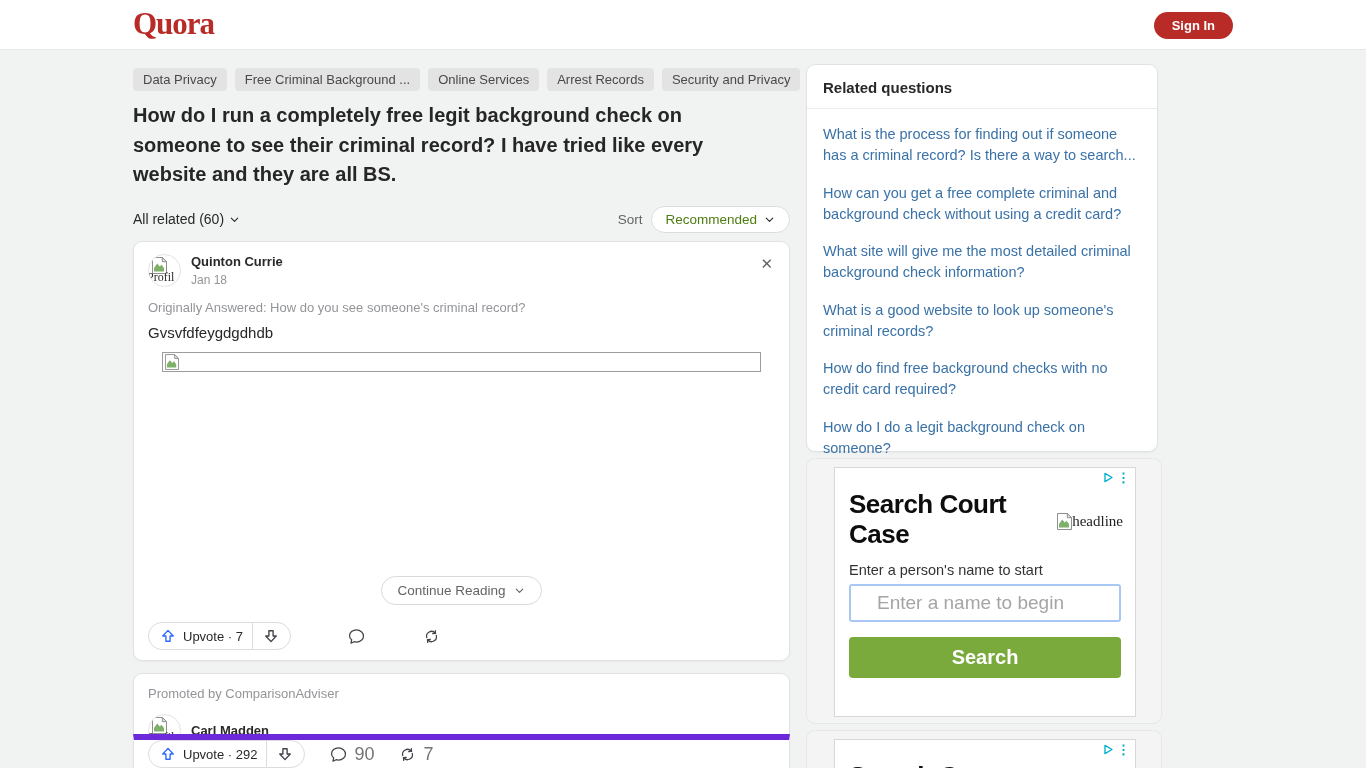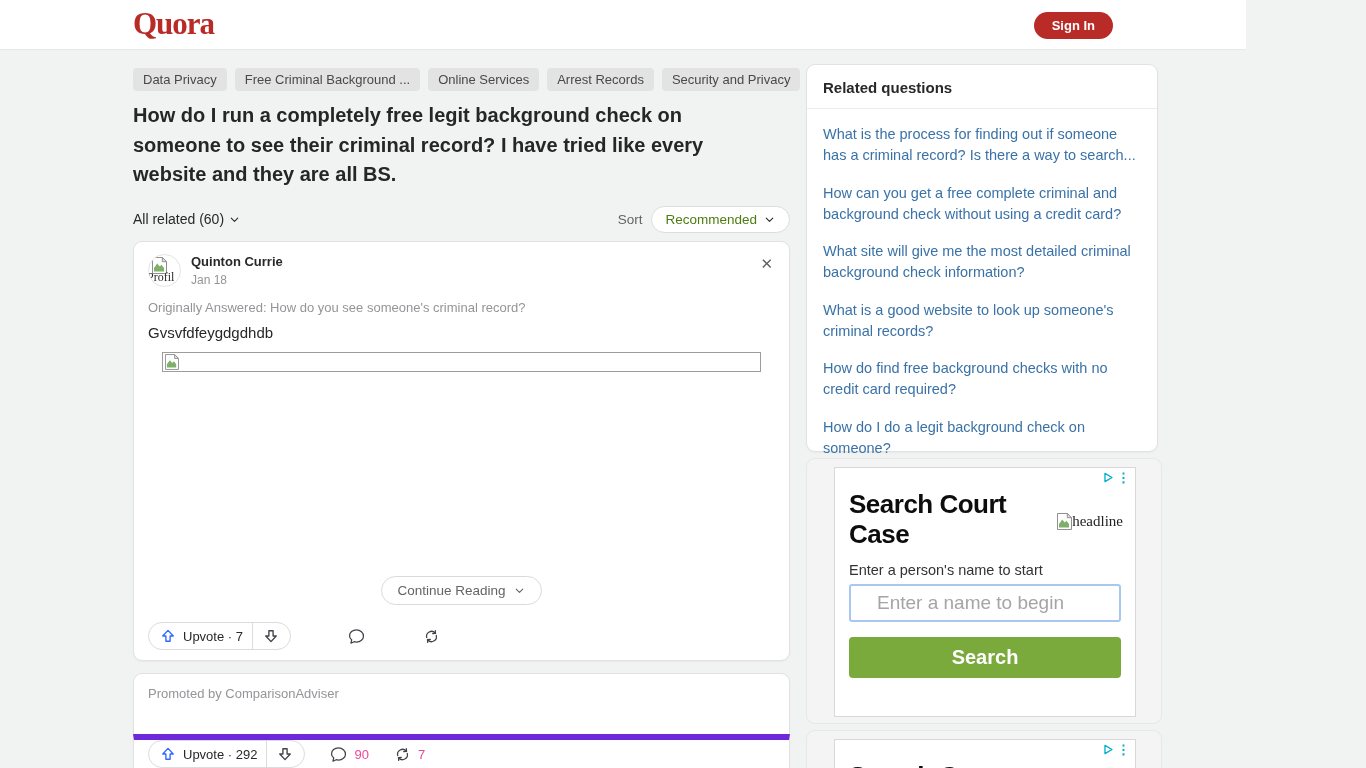--- a/index.html
+++ b/index.html
@@ -1,20 +1,20 @@
 <!DOCTYPE html>
 <html><head>
 <meta charset="utf-8">
 <style>
   * { margin:0; padding:0; box-sizing:border-box; }
   html,body { width:1366px; height:768px; overflow:hidden; }
   body { font-family:"Liberation Sans", sans-serif; background:#f1f2f2; position:relative; color:#282829; }
 
   
-  .header { position:absolute; top:0; left:0; width:1246px; height:50px; background:#fff; border-bottom:1px solid #e7e7e8; z-index:10; }
+  .header { position:absolute; top:0; left:0; width:1366px; height:50px; background:#fff; border-bottom:1px solid #e7e7e8; z-index:10; }
   .logo { position:absolute; left:133px; top:6px; font-family:"Liberation Serif", serif; font-weight:700; font-size:31px; color:#b92b27; letter-spacing:-1px; cursor:pointer; }
   .signin { position:absolute; right:133px; top:12px; height:27px; padding:0 18px; background:#b92b27; color:#fff; border:none; border-radius:14px; font-family:"Liberation Sans", sans-serif; font-size:13px; font-weight:700; cursor:pointer; }
 
   
   .tags { position:absolute; left:133px; top:68px; display:flex; gap:8px; }
   .tag { background:#e3e3e4; border-radius:4px; padding:4px 10px; font-size:13px; color:#494949; white-space:nowrap; cursor:pointer; }
   .q-title { position:absolute; left:133px; top:101px; width:608px; font-size:20px; font-weight:700; line-height:29.5px; color:#262627; }
   .controls { position:absolute; left:133px; top:206px; width:657px; height:27px; }
   .all-related { position:absolute; left:0; top:5px; font-size:14px; color:#282829; display:flex; align-items:center; gap:4px; cursor:pointer; }
   .sort-wrap { position:absolute; right:0; top:0; display:flex; align-items:center; gap:9px; }
@@ -40,21 +40,21 @@
   .img-space { height:204px; }
   .continue-row { text-align:center; }
   .continue-btn { display:inline-flex; align-items:center; gap:7px; border:1px solid #dadadc; background:#fff; border-radius:16px; padding:6px 15px; font-size:13.5px; color:#636466; cursor:pointer; font-family:"Liberation Sans", sans-serif; }
 
   .actions { display:flex; align-items:center; margin-top:17px;gap:32px; }
   .vote-pill { display:inline-flex; align-items:center; border:1px solid #dcdcde; border-radius:15px; height:28px; padding:0 10px; background:#fff; }
   .vote-up { display:flex; align-items:center; gap:6px; cursor:pointer; }
   .vote-text { font-size:13px; color:#282829; }
   .vote-div { width:1px; height:27px; background:#dcdcde; margin:0 9px; }
   .vote-down { cursor:pointer; display:flex; align-items:center; }
-  .act-icon { display:flex; align-items:center; gap:6px; margin-left:24px; color:#ec4899; font-size:13px; cursor:pointer; }
+  .act-icon { display:flex; align-items:center; gap:6px; margin-left:24px; color:#737373; font-size:18px; cursor:pointer; }
 
   .promoted-by { font-size:13px; color:#939598; }
   .promo-head { display:flex; align-items:center; margin-top:13px; }
   .promo-author { margin-left:10px; font-size:13px; font-weight:700; }
 
   .bottombar { position:absolute; left:133px; top:734px; width:657px; height:34px; background:#fff; border-top:6px solid #6d28d9; border-left:1px solid #e2e2e4; border-right:1px solid #e2e2e4; z-index:5; display:flex; align-items:center; padding:0 14px; }
 
   
   .related-card { left:806px; top:64px; width:352px; height:388px; padding:0; }
   .related-head { padding:14px 16px 12px 16px; font-size:15px; font-weight:700; color:#282829; border-bottom:1px solid #ececee; }
@@ -180,20 +180,33 @@
             <path d="M18 10.5a6.2 6.2 0 0 1-10.8 5.6"></path>
             <polyline points="7.2,19.4 6.9,15.8 10.5,15.5"></polyline>
           </g>
         </svg>
     </span>
   </div>
 </div>
 
 <div class="card card2">
   <div class="promoted-by">Promoted by ComparisonAdviser</div>
+  <div class="promo-head">
+    <div class="avatar">
+      <span class="bimg">
+        <svg width="15" height="17" viewBox="0 0 15 17">
+            <path d="M.5 .5h9.8l4.2 4.2v11.8H.5z" fill="#fff" stroke="#8f8f8f"></path>
+            <path d="M10.3 .5l4.2 4.2h-4.2z" fill="#e8e8e8" stroke="#8f8f8f"></path>
+            <path d="M2 11l3.2-4.5 2.6 3 1.7-1.7 2.5 3.2v3.5H2z" fill="#7fb069"></path>
+          </svg>
+      </span>
+      <span class="alt">Profil</span>
+    </div>
+    <div class="promo-author">Carl Madden</div>
+  </div>
 </div>
 
 <div class="bottombar">
   <div class="vote-pill">
     <span class="vote-up">
       <svg viewBox="0 0 24 24" width="18" height="18">
           <path d="M12 4.5 19 12h-4.2v7H9.2v-7H5z" fill="none" stroke="#2e69ff" stroke-width="1.8" stroke-linejoin="round"></path>
         </svg>
       <span class="vote-text">Upvote · 292</span>
     </span>

